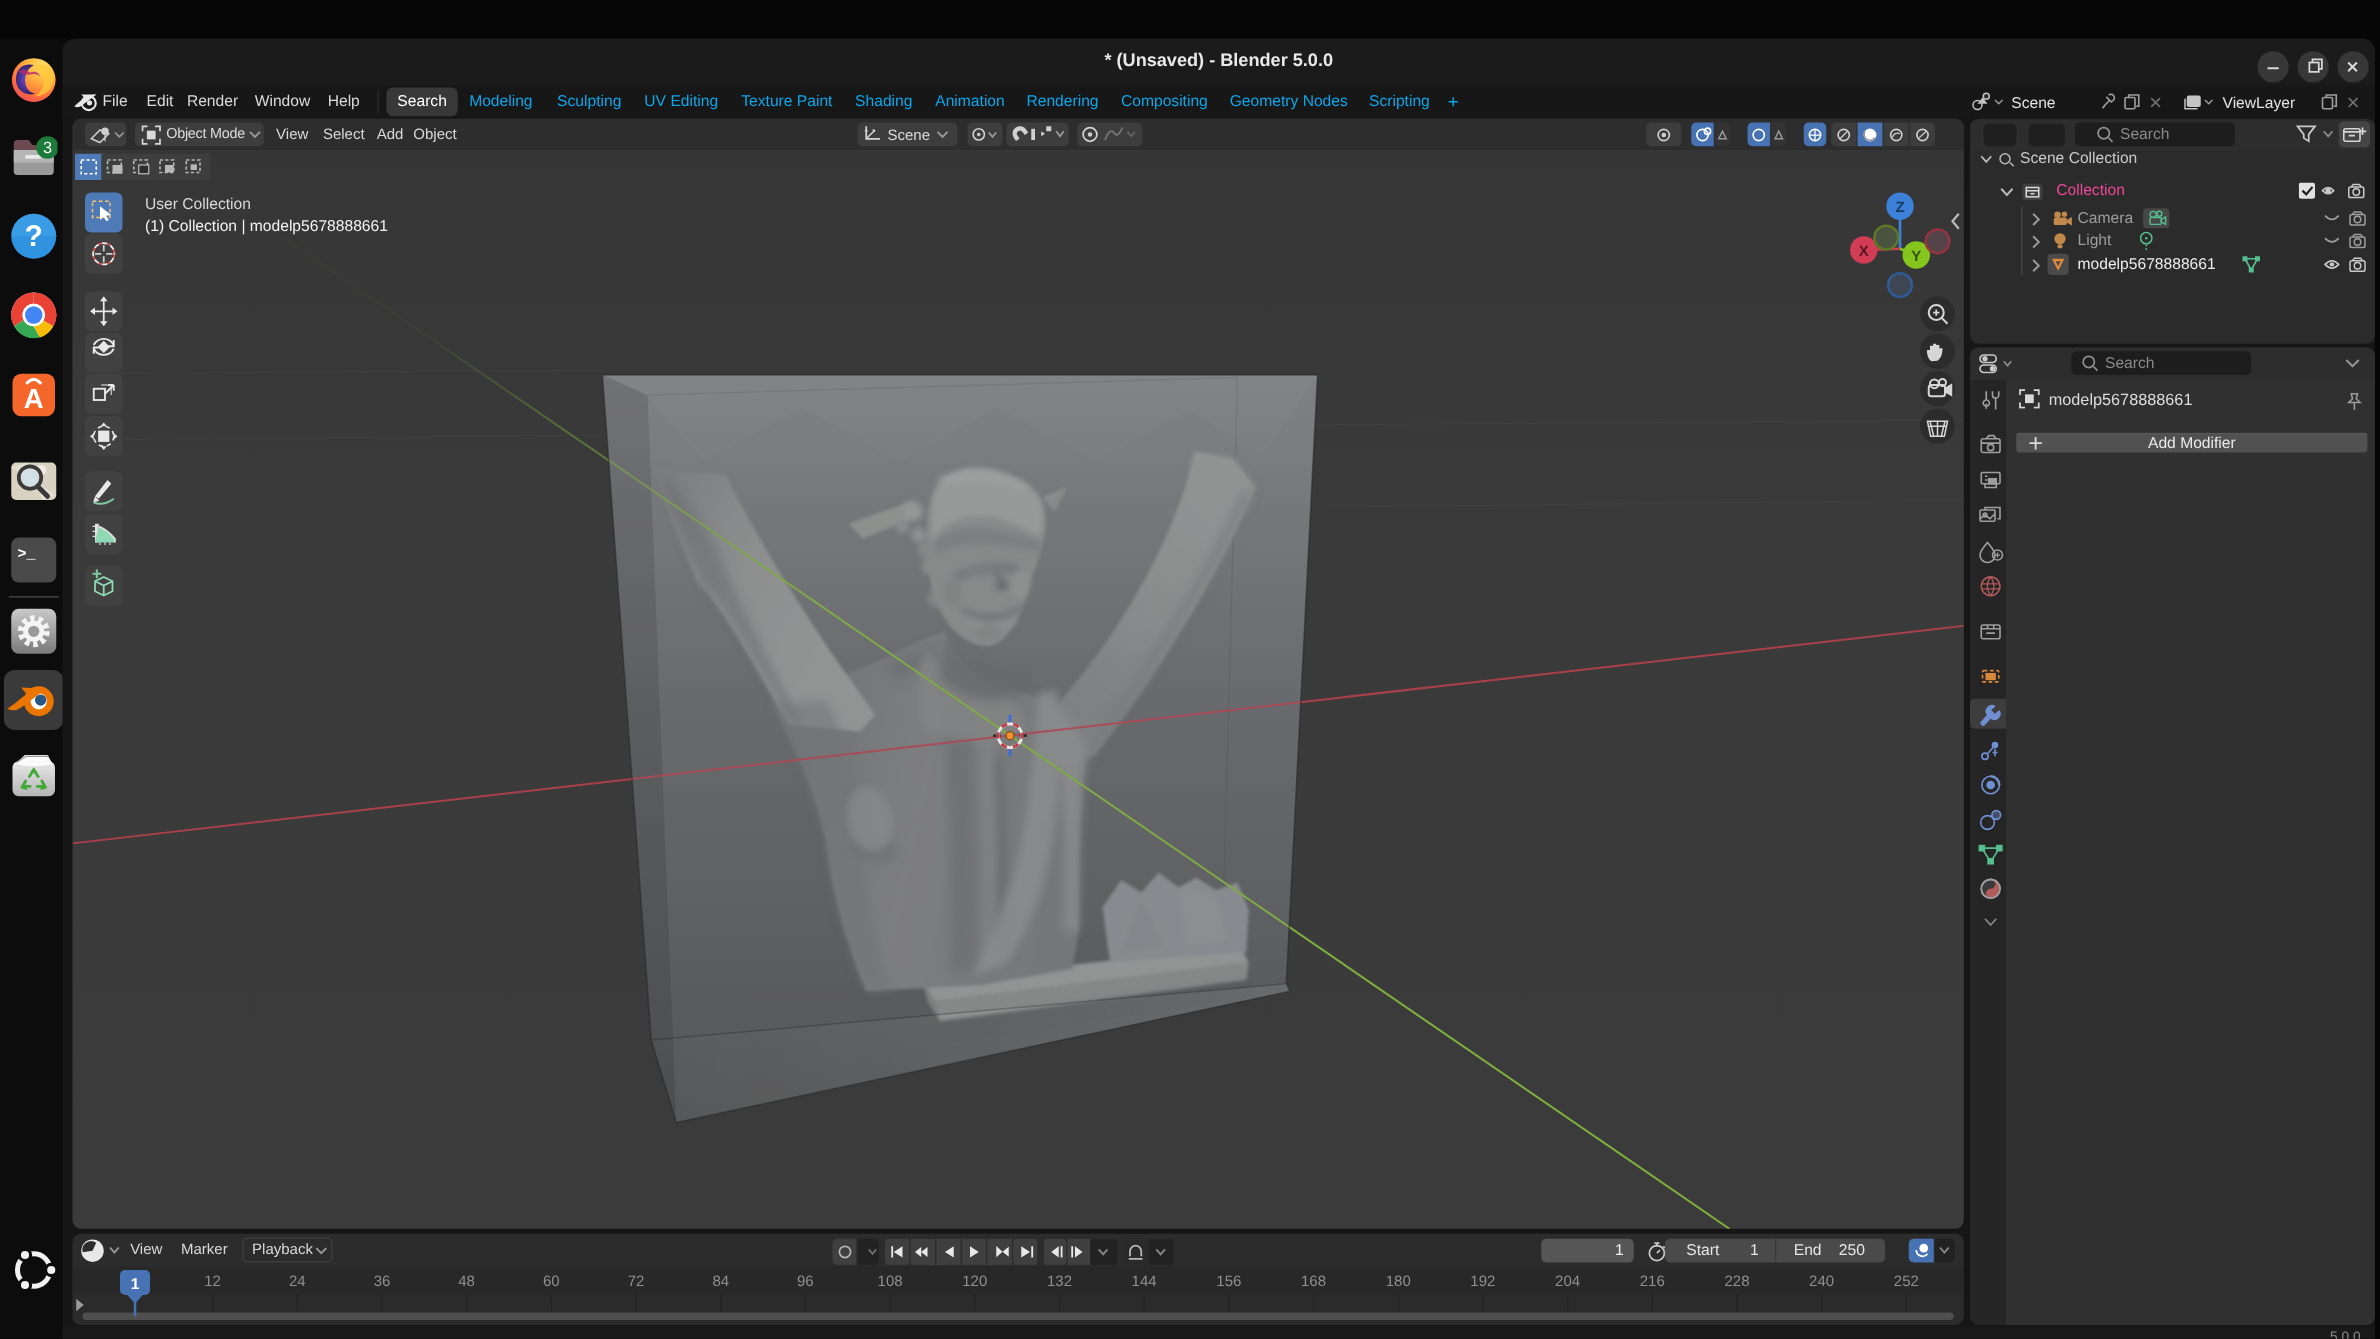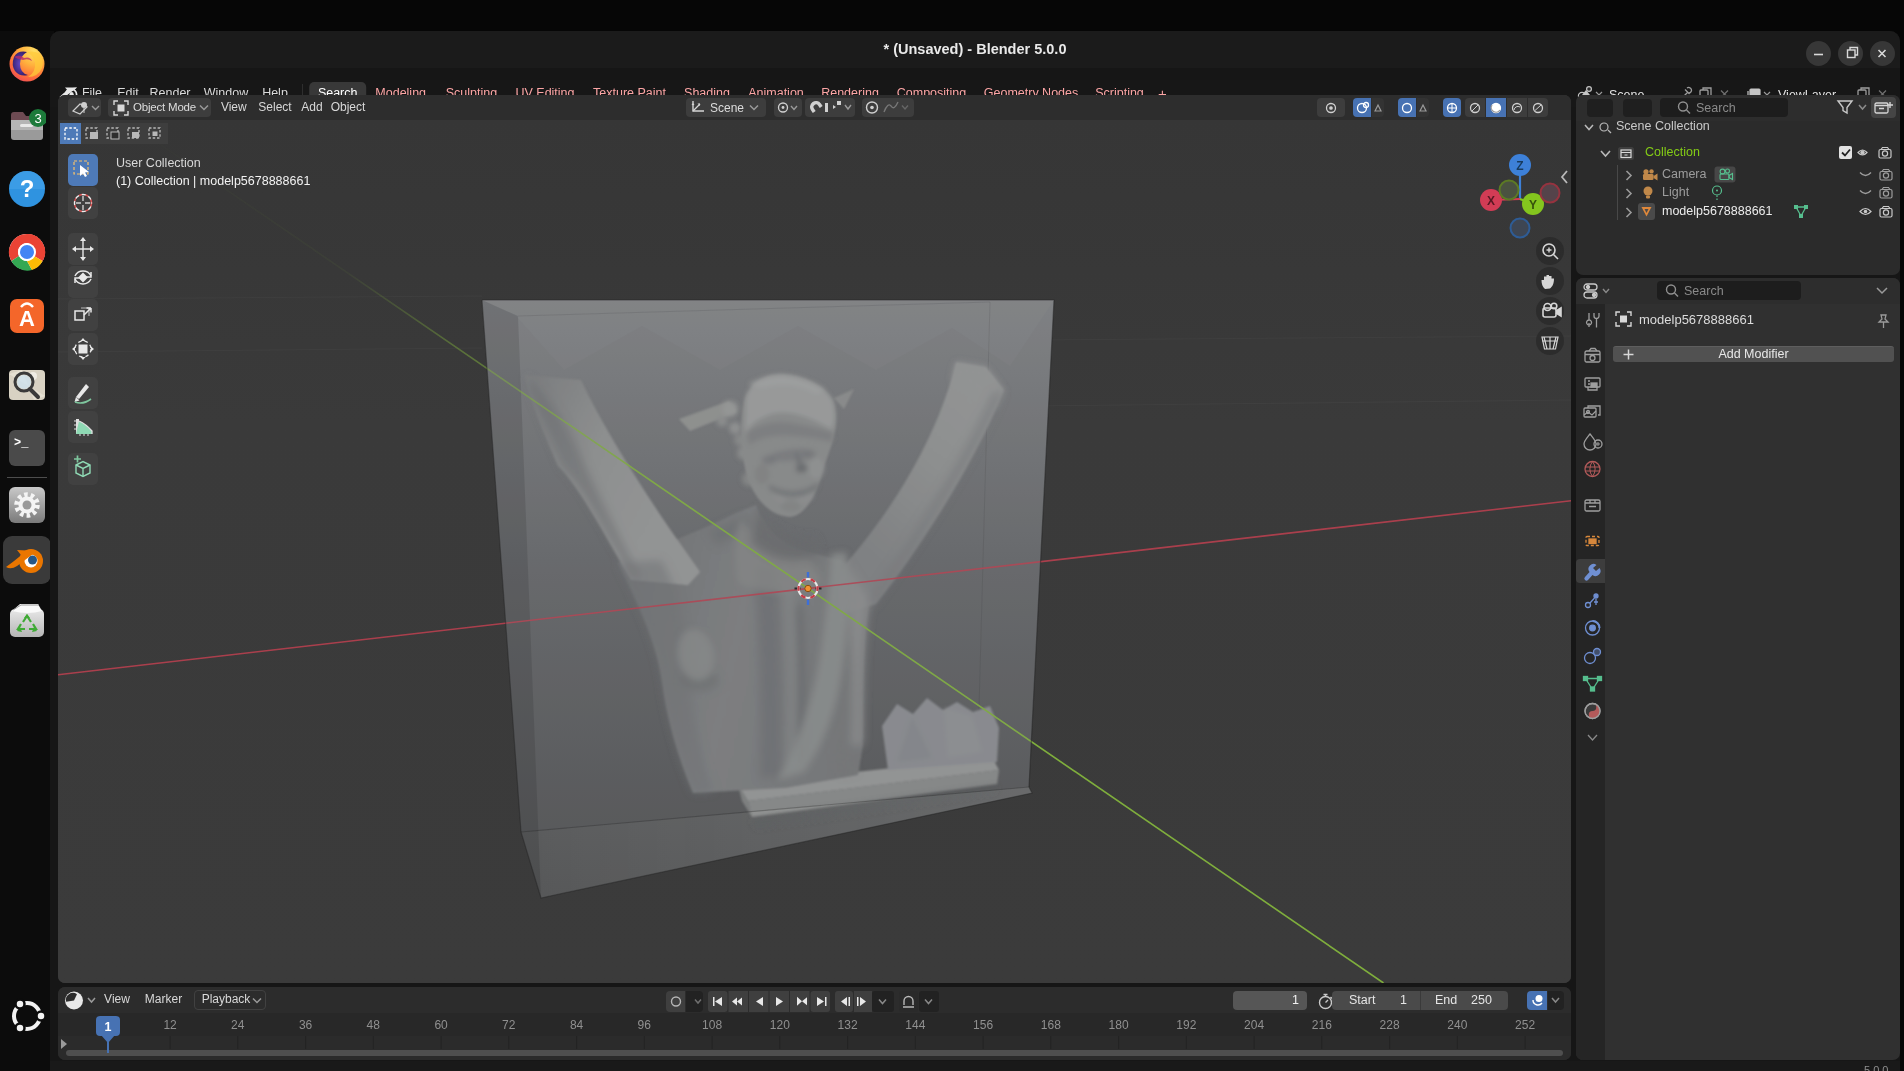--- a/index.html
+++ b/index.html
@@ -11,23 +11,23 @@
 #clock{position:absolute;left:58px;right:0;top:7px;text-align:center;font-size:14.5px;font-weight:700;color:#fff;letter-spacing:.2px;}
 
 #dock{position:absolute;left:0;top:31px;width:54px;height:1040px;background:#0c0c0c;}
 .dicon{position:absolute;left:8px;width:38px;height:38px;}
 
 #win{position:absolute;left:50px;top:31px;width:1850px;height:1040px;background:#161616;border-radius:10px 10px 0 0;}
 #titlebar{position:absolute;left:0;top:0;width:1850px;height:37px;background:#1b1b1b;border-radius:10px 10px 0 0;}
 #title{position:absolute;left:0;right:0;top:10px;text-align:center;font-size:14.5px;font-weight:700;color:#e9e9e9;}
 .wbtn{position:absolute;top:10px;width:25px;height:25px;border-radius:50%;background:#373737;}
 
-#bmenu{position:absolute;left:0;top:37px;width:1850px;height:27px;background:#171717;margin-top:12px;}
+#bmenu{position:absolute;left:0;top:37px;width:1850px;height:27px;background:#171717;}
 .menuitem{position:absolute;top:6px;font-size:12.5px;color:#dadada;transform:translateX(-50%);}
-.tab{position:absolute;top:2px;height:23px;line-height:23px;font-size:12.5px;color:#fca5a5;padding:0 9px;border-radius:5px;transform:translateX(-50%);}
+.tab{position:absolute;top:2px;height:23px;line-height:23px;font-size:12.5px;color:#0ea5e9;padding:0 9px;border-radius:5px;transform:translateX(-50%);}
 .tab.active{background:#383838;color:#fff;}
 
 #vp{position:absolute;left:8px;top:64px;width:1513px;height:888px;background:#383838;border-radius:7px;overflow:hidden;}
 #scene{z-index:1;}
 #vp>svg.abs:not(#scene){z-index:5;}
 .smb,.tbtn{z-index:4;}
 #ovl1,#ovl2{z-index:6;}
 #vph{position:absolute;left:0;top:0;width:1513px;height:25px;background:#2d2d2d;z-index:7;}
 .hbtn{position:absolute;top:3px;height:19px;background:#3d3d3d;border-radius:4px;}
 .htext{font-size:11.5px;color:#dcdcdc;}
@@ -764,21 +764,21 @@
         </svg>
         <span class="otext" style="left:40px;color:#c9c9c9">Scene Collection</span>
       </div>
       <div class="orow" style="top:48px">
         <svg class="abs" style="left:22px;top:3px" width="40 " height="14" viewBox="0 0 40 14">
           <path d="M3 5 l4.5 5 4.5-5" fill="none" stroke="#b9b9b9" stroke-width="1.6"></path>
           <rect x="20" y="1" width="16" height="13" rx="2.5" fill="#3f3f3f"></rect>
           <rect x="23" y="4" width="10" height="7.5" fill="none" stroke="#d9d9d9" stroke-width="1.2"></rect>
             <path d="M23 6.5 h10 M26.5 9 h3" stroke="#d9d9d9" stroke-width="1.2"></path>
         </svg>
-        <span class="otext" style="left:69px;color:#84cc16">Collection</span>
+        <span class="otext" style="left:69px;color:#ec4899">Collection</span>
         <svg class="abs" style="left:263px;top:2.5px" width="55" height="14" viewBox="0 0 55 14">
           <rect x="0" y="0" width="13" height="13" rx="2" fill="#e2e2e2"></rect>
             <path d="M3 6.5 l3 3 5-6" fill="none" stroke="#222" stroke-width="1.8"></path>
           <g stroke="#c9c9c9" fill="none" stroke-width="1.2">
             <path d="M19 6.5 q4.5 -5 9 0 q-4.5 5 -9 0Z"></path>
               <circle cx="23.5" cy="6.5" r="1.6" fill="#c9c9c9"></circle>
             <rect x="40" y="3.5" width="12" height="8.5" rx="1.5"></rect>
               <circle cx="46" cy="7.5" r="2.6"></circle>
               <path d="M42 3.5 l1.5 -2 h5 l1.5 2"></path>
           </g>

